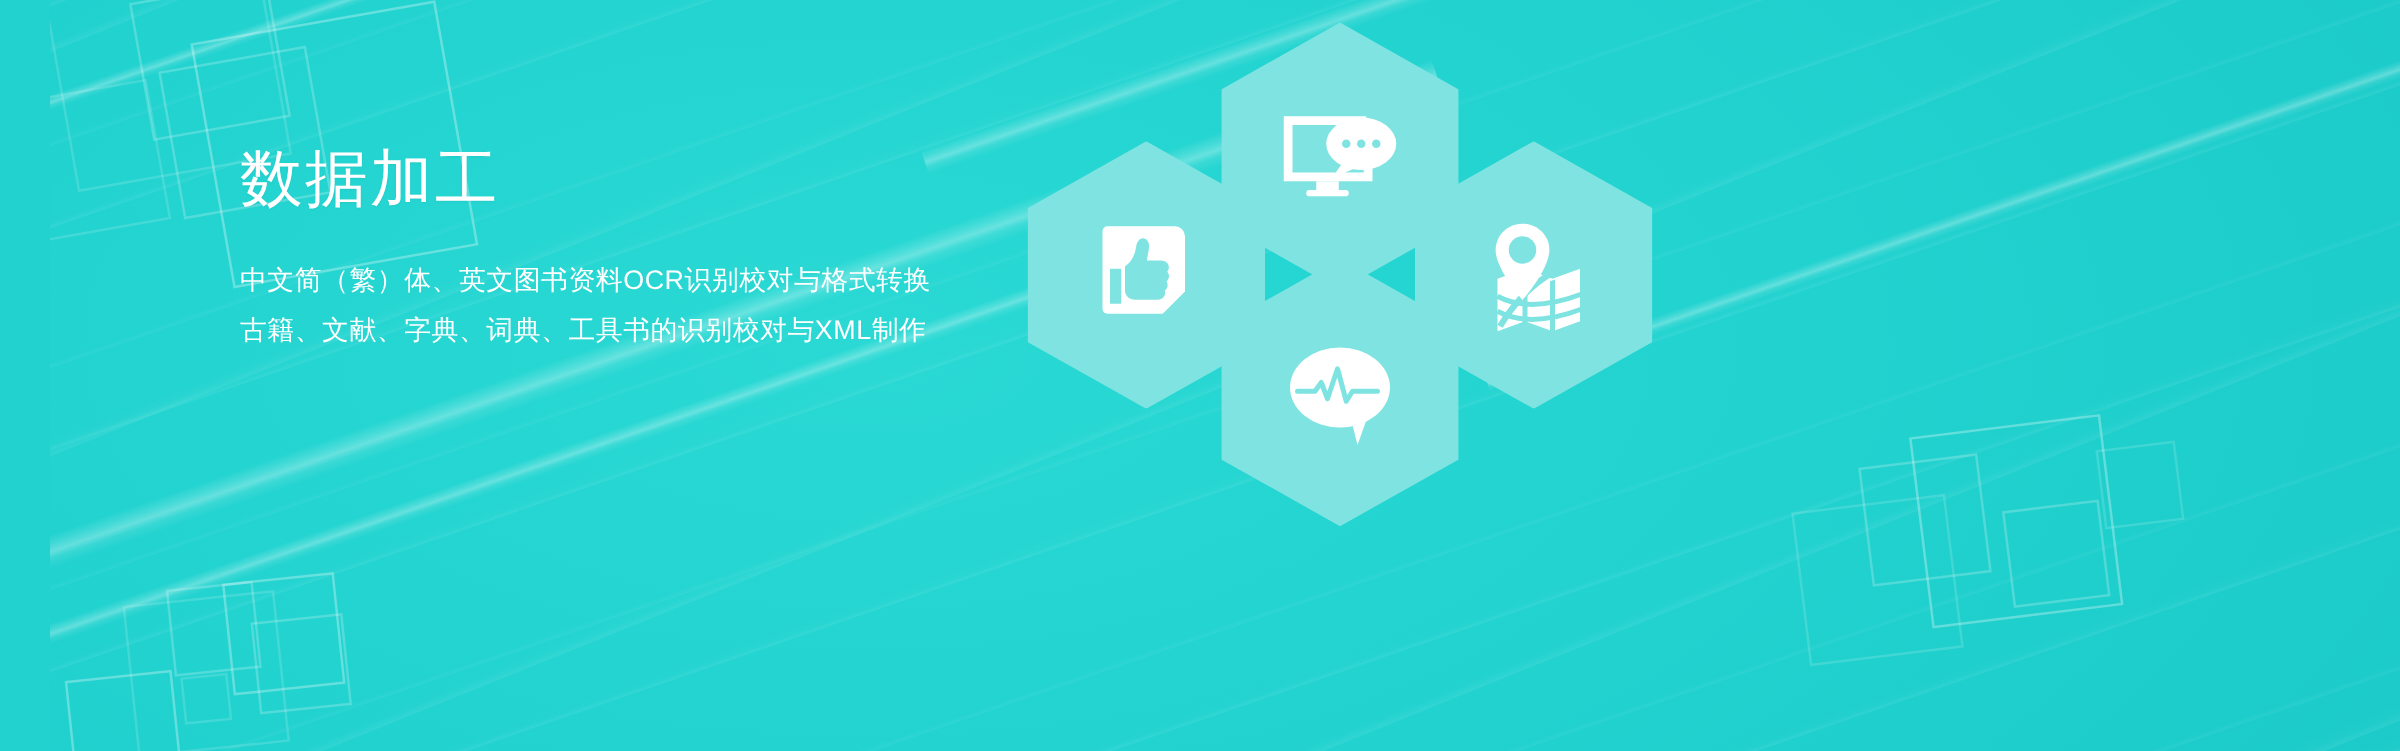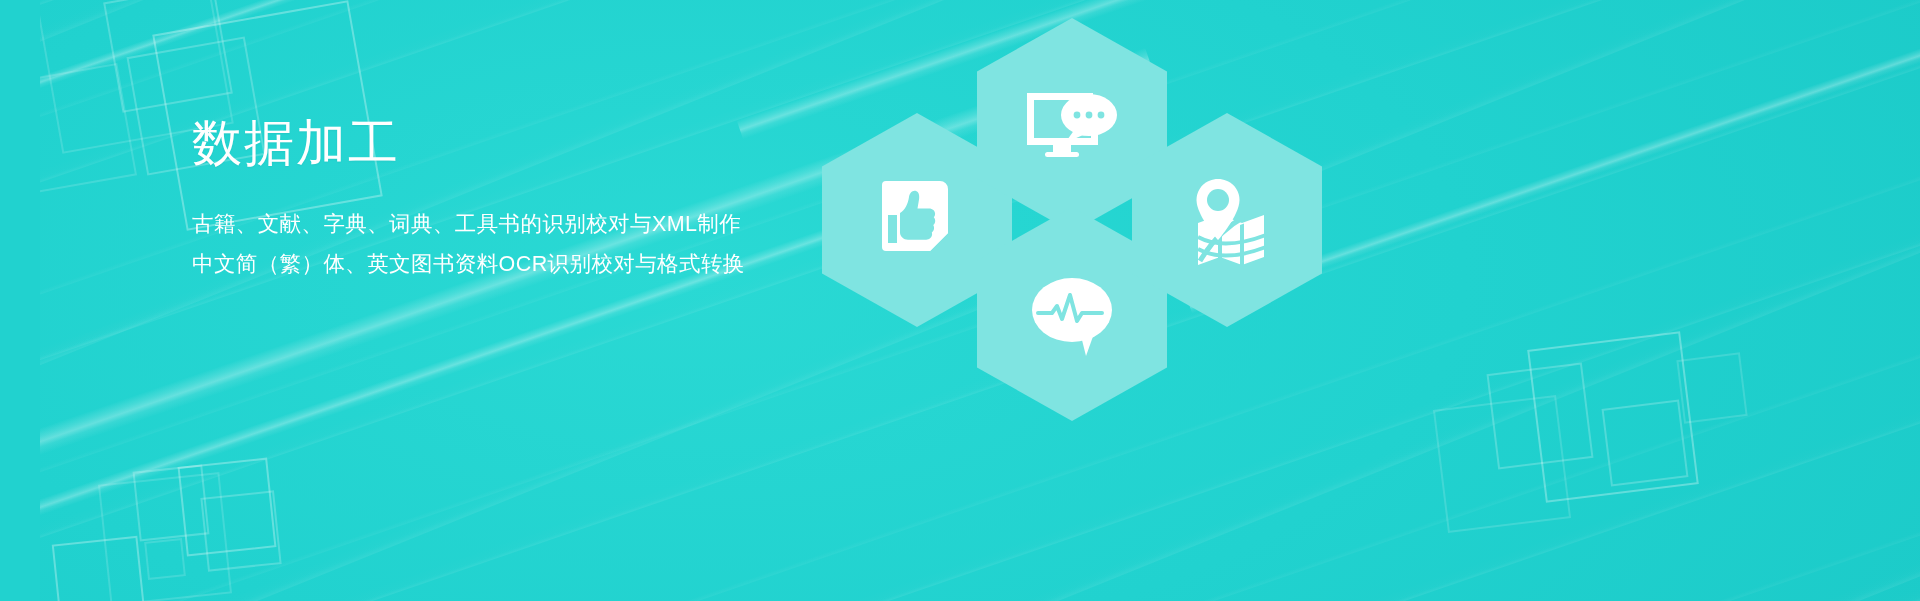--- a/index.html
+++ b/index.html
@@ -128,22 +128,22 @@
   <div class="sq dim" style="left:106px; top:540px; width:34px; height:34px; transform:rotate(-6deg);"></div>
 
   <div class="sq dim" style="left:1400px;top:402px; width:120px;height:120px;transform:rotate(-7deg);"></div>
   <div class="sq" style="left:1452px;top:368px; width:92px; height:92px; transform:rotate(-7deg);"></div>
   <div class="sq bright" style="left:1496px;top:340px; width:150px;height:150px;transform:rotate(-7deg);"></div>
   <div class="sq" style="left:1566px;top:404px; width:74px; height:74px; transform:rotate(-7deg);"></div>
   <div class="sq dim" style="left:1640px;top:356px; width:60px; height:60px; transform:rotate(-7deg);"></div>
 
   <div class="copy">
     <h1 class="title">数据加工</h1>
+    <div class="desc-line">中文简（繁）体、英文图书资料OCR识别校对与格式转换</div>
     <div class="desc-line">古籍、文献、字典、词典、工具书的识别校对与XML制作</div>
-    <div class="desc-line">中文简（繁）体、英文图书资料OCR识别校对与格式转换</div>
   </div>
 
   <div class="hexwrap">
 
     <div class="hex hex-thumb">
       <span>
         <svg width="78" height="86" viewBox="0 0 78 86" aria-hidden="true">
           <path fill="#ffffff" d="M8 4 h54 a8 8 0 0 1 8 8 v44 l-18 18 H8 a4 4 0 0 1 -4 -4 V8 a4 4 0 0 1 4 -4 Z"></path>
           <path fill="#ffffff" d="M70 56 l-18 18 v-12 a6 6 0 0 1 6 -6 Z"></path>
           <path fill="#7fe4e1" d="M22 36 c5 -3 8 -9 9 -16 c0.6 -4 3.5 -7 6.5 -6.2 c3 0.8 4.2 4 3.6 8.2 l-1.6 9.4 h11.6 c3.4 0 6 2.4 6 5.4 c0 1.4 -0.5 2.6 -1.3 3.5 c0.9 1 1.4 2.2 1.4 3.6 c0 1.7 -0.7 3.2 -1.9 4.2 c0.5 0.9 0.8 1.9 0.8 3 c0 1.8 -0.9 3.4 -2.3 4.3 c0.2 0.6 0.3 1.2 0.3 1.9 c0 3 -2.6 5.4 -6 5.4 H30 c-4.4 0 -8 -3.2 -8 -7.2 Z"></path>

